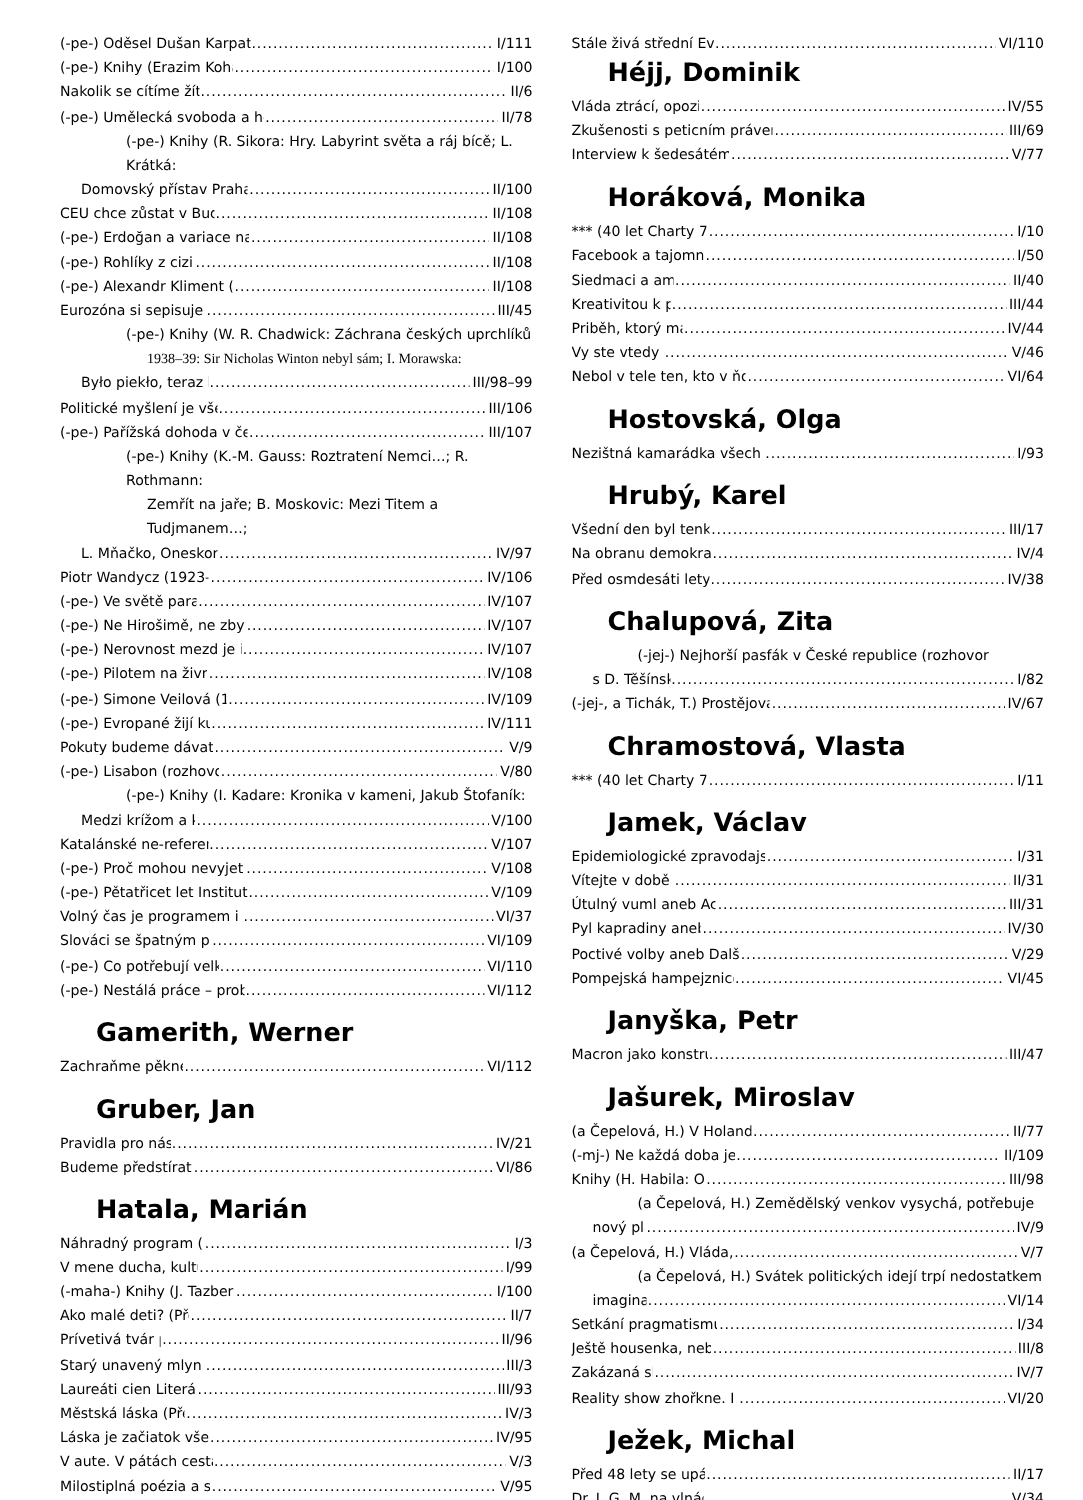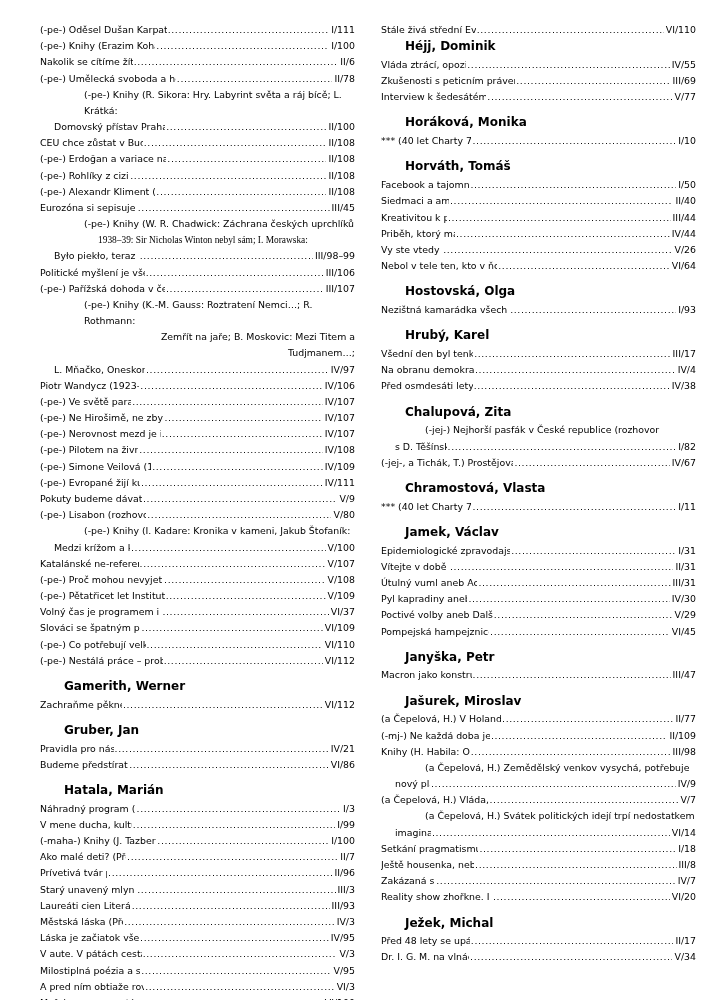--- a/index.html
+++ b/index.html
@@ -61,21 +61,21 @@
     display: block;
     white-space: normal;
     font-size: 9.4px;
     line-height: 1.72;
   }
   .entry.wrap .inner {
     display: block;
     margin-left: 44px;
   }
   .heading {
-    font-size: 12px;
+    font-size: 17px;
     font-weight: bold;
     margin: 9px 0 2px 24px;
     line-height: 1.4;
   }
   .heading.first {
     margin-top: 0;
   }
 </style>
 </head>
 <body>
@@ -150,21 +150,21 @@
           <span class="dots">..........................................................................................</span>
           <span class="pg">III/106</span>
         </div>
         <div class="entry">
           <span class="txt">(-pe-) Pařížská dohoda v českém Parlamentu (Stručně)</span>
           <span class="dots">..........................................................................................</span>
           <span class="pg">III/107</span>
         </div>
         <div class="entry wrap">
           <div class="inner">(-pe-) Knihy (K.-M. Gauss: Roztratení Nemci…; R. Rothmann:</div>
-          <div class="inner" style="padding-left: 14px; text-align: right;">Zemřít na jaře; B. Moskovic: Mezi Titem a Tudjmanem…;</div>
+          <div class="inner" style="padding-left: 14px;">Zemřít na jaře; B. Moskovic: Mezi Titem a Tudjmanem…;</div>
           <div class="entry" style="padding-left: 14px;">
             <span class="txt">L. Mňačko, Oneskorené reportáže)</span>
             <span class="dots">..........................................................................................</span>
             <span class="pg">IV/97</span>
           </div>
         </div>
         <div class="entry">
           <span class="txt">Piotr Wandycz (1923–2017) (Stručně)</span>
           <span class="dots">..........................................................................................</span>
           <span class="pg">IV/106</span>
@@ -363,21 +363,20 @@
           <span class="txt">Interview k šedesátému výročí (Archiv)</span>
           <span class="dots">..........................................................................................</span>
           <span class="pg">V/77</span>
         </div>
         <div class="heading">Horáková, Monika</div>
         <div class="entry">
           <span class="txt">*** (40 let Charty 77 – anketa)</span>
           <span class="dots">..........................................................................................</span>
           <span class="pg">I/10</span>
         </div>
-        <div class="heading">Horváth, Tomáš</div>
         <div class="entry">
           <span class="txt">Facebook a tajomná komnata</span>
           <span class="dots">..........................................................................................</span>
           <span class="pg">I/50</span>
         </div>
         <div class="entry">
           <span class="txt">Siedmaci a amnestia</span>
           <span class="dots">..........................................................................................</span>
           <span class="pg">II/40</span>
         </div>
@@ -387,21 +386,21 @@
           <span class="pg">III/44</span>
         </div>
         <div class="entry">
           <span class="txt">Priběh, ktorý ma zmenil</span>
           <span class="dots">..........................................................................................</span>
           <span class="pg">IV/44</span>
         </div>
         <div class="entry">
           <span class="txt">Vy ste vtedy nežili</span>
           <span class="dots">..........................................................................................</span>
-          <span class="pg">V/26</span>
+          <span class="pg">V/46</span>
         </div>
         <div class="entry">
           <span class="txt">Nebol v tele ten, kto v ňom nezanechal otázku</span>
           <span class="dots">..........................................................................................</span>
           <span class="pg">VI/64</span>
         </div>
         <div class="heading">Hostovská, Olga</div>
         <div class="entry">
           <span class="txt">Nezištná kamarádka všech potřebných a opuštěných</span>
           <span class="dots">..........................................................................................</span>
@@ -513,21 +512,21 @@
           <div class="inner">(a Čepelová, H.) Svátek politických idejí trpí nedostatkem</div>
           <div class="entry" style="padding-left: 14px;">
             <span class="txt">imaginace</span>
             <span class="dots">..........................................................................................</span>
             <span class="pg">VI/14</span>
           </div>
         </div>
         <div class="entry">
           <span class="txt">Setkání pragmatismu s cynismem</span>
           <span class="dots">..........................................................................................</span>
-          <span class="pg">I/18</span>
+          <span class="pg">I/34</span>
         </div>
         <div class="entry">
           <span class="txt">Ještě housenka, nebo už motýl?</span>
           <span class="dots">..........................................................................................</span>
           <span class="pg">III/8</span>
         </div>
         <div class="entry">
           <span class="txt">Zakázaná slova</span>
           <span class="dots">..........................................................................................</span>
           <span class="pg">IV/7</span>

